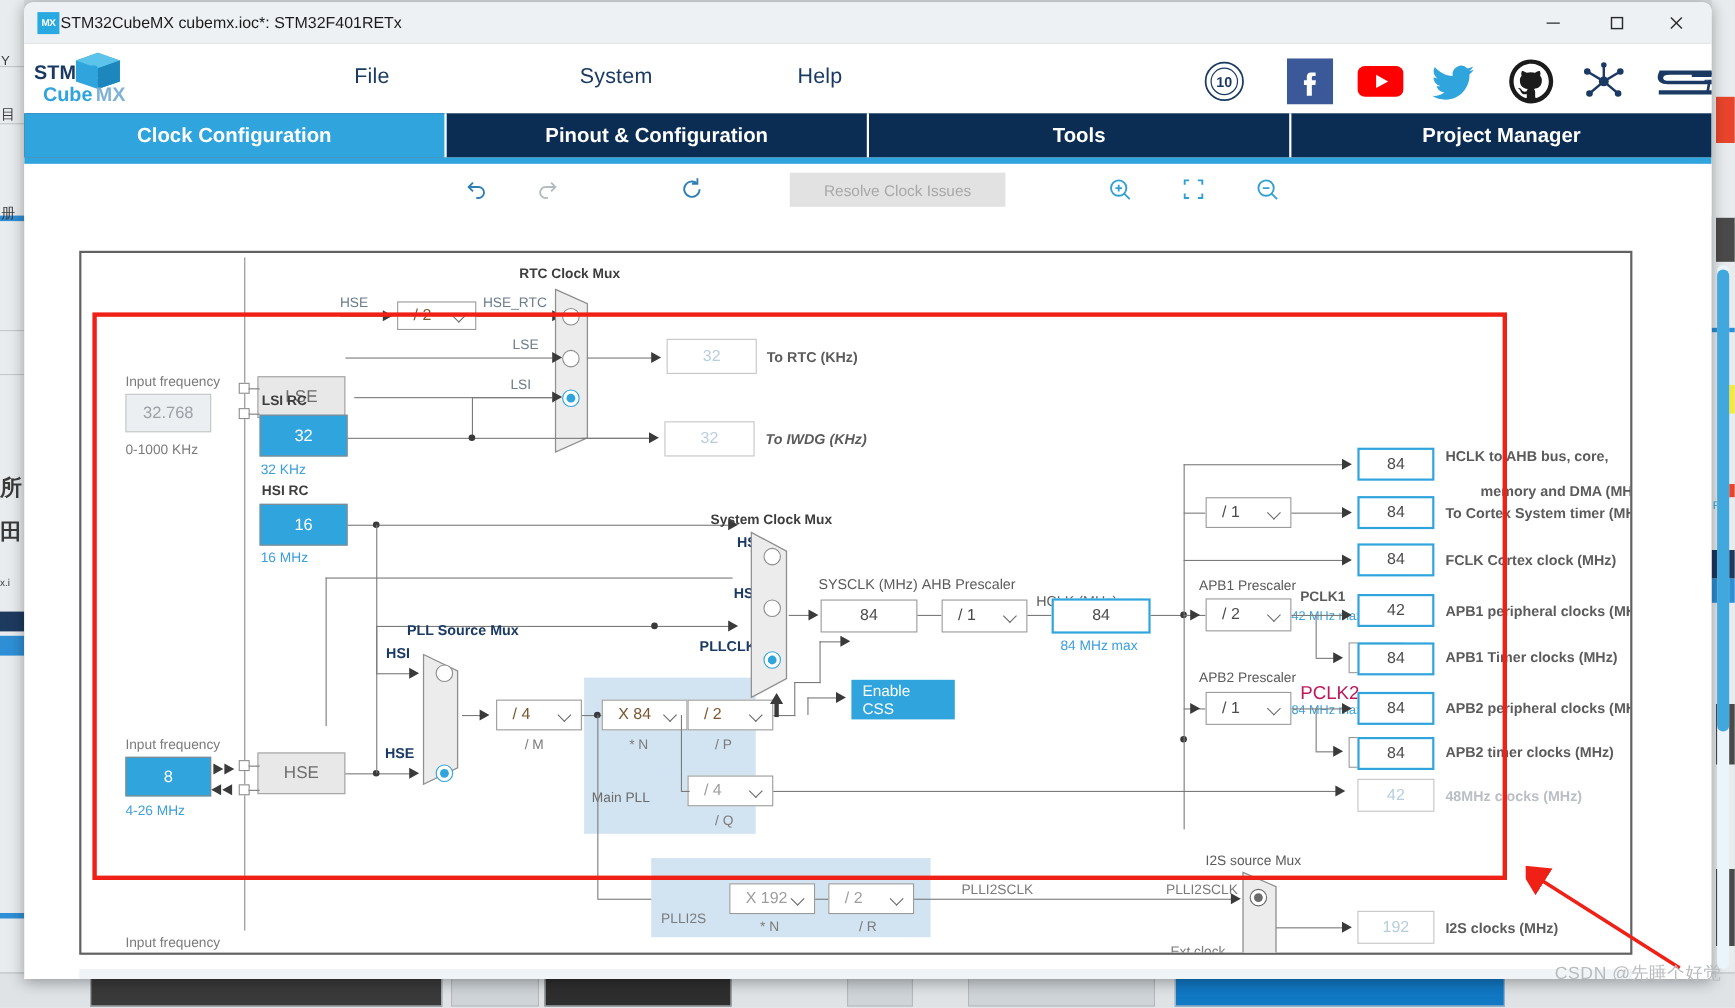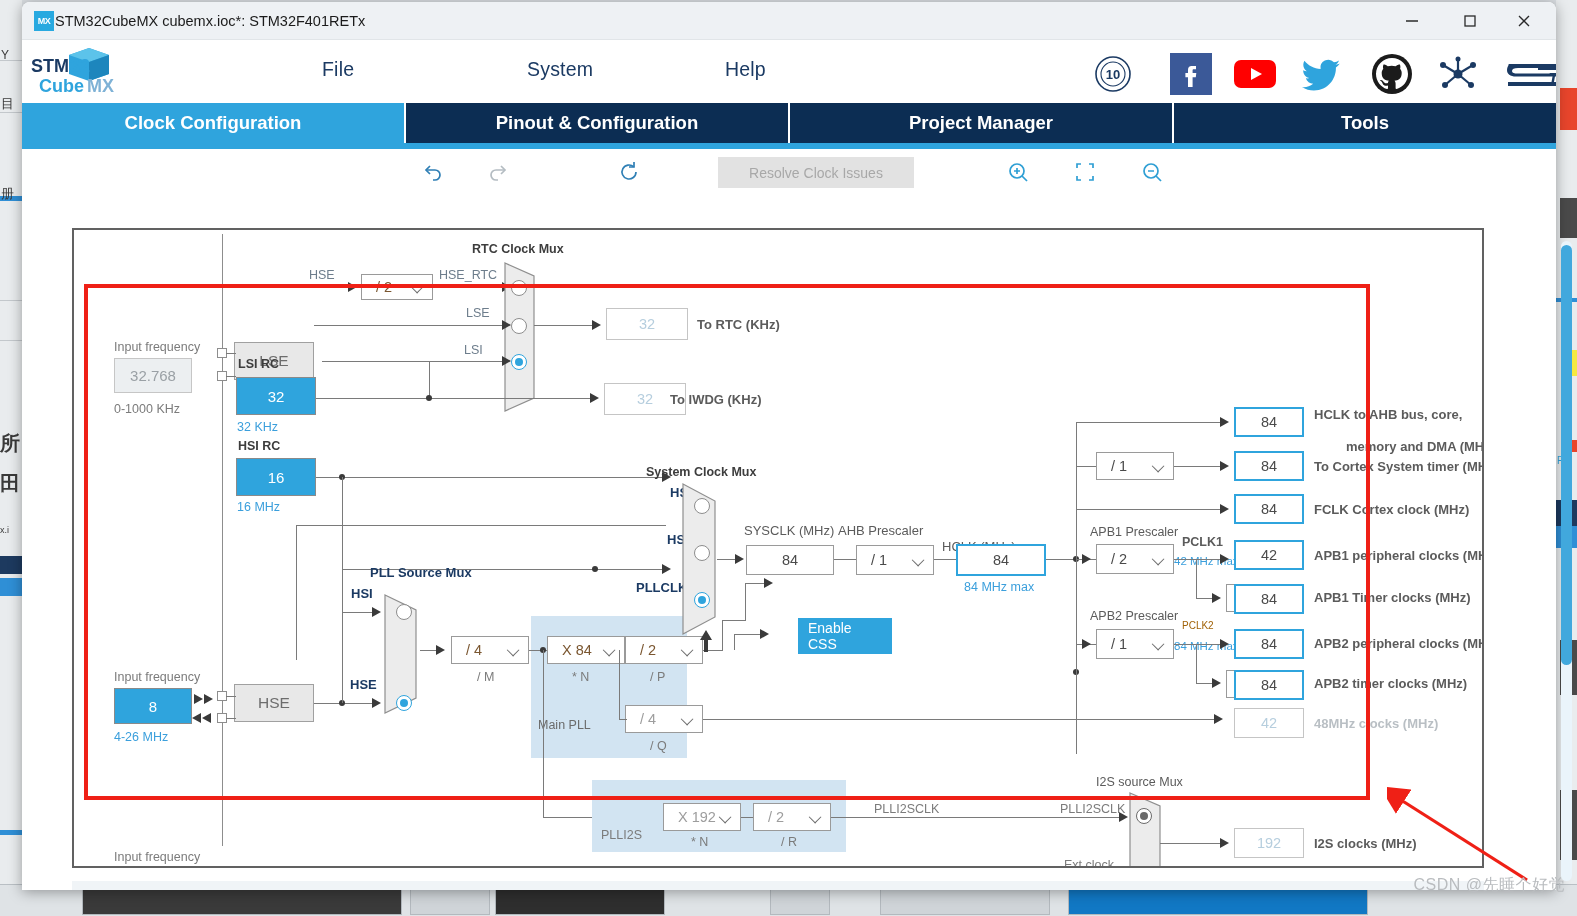--- a/index.html
+++ b/index.html
@@ -212,21 +212,21 @@
     width: 8px; height: 8px; border-radius:50%; background:#2fa4dd;
   }
   .radio.ondark { border-color:#6b6b6b; }
   .radio.ondark::after {
     content:''; position:absolute; left:3px; top:3px;
     width: 8px; height: 8px; border-radius:50%; background:#6b6b6b;
   }
   #enable-css {
     position: absolute; background: #2fa4dd; color: #ffffff;
     font-size: 14px; padding: 18px 10px;
-    display:flex; align-items:center; justify-content:center;margin-left:24px;
+    display:flex; align-items:center; justify-content:center;
   }
   .term {
     position:absolute; width:10px;height:10px;
     border:1.4px solid #8d8d8d; background:#fff;
   }
 
   
   #rail { position:absolute; left:148px; top:4px; width:1.4px; height:612px; background:#8d8d8d; }
 
   
@@ -396,22 +396,22 @@
         <rect x="36" y="14" width="26" height="4" fill="#1b3a63"></rect>
         <text x="46" y="32" font-family="Liberation Serif, serif" font-size="17" font-style="italic" font-weight="bold" fill="#1b3a63">T</text>
       </svg>
     </div>
   </div>
 
 
   <div id="tab-bar">
     <div class="tab selected">Clock Configuration</div>
     <div class="tab">Pinout &amp; Configuration</div>
+    <div class="tab">Tools</div>
     <div class="tab">Project Manager</div>
-    <div class="tab">Tools</div>
   </div>
   <div id="tab-underline"></div>
 
   <div id="clock-toolbar">
     <div class="tb-icon" style="left:395px;">
       <svg width="24" height="24" viewBox="0 0 24 24" fill="none" stroke="#2f7fb5" stroke-width="1.7">
         <path d="M6 10h9a5 5 0 0 1 0 10h-2"></path>
           <polyline points="10,6 6,10 10,14"></polyline>
       </svg>
     </div>
@@ -498,21 +498,21 @@
       <div class="dot" style="left:352px;top:165px;"></div>
 
       <div class="wire h" style="left:460px;top:95px;width:64px;"></div>
       <div class="arrow" style="left:518px;top:90px;"></div>
       <div class="box ghost" style="left:532px;top:78px;width:82px;height:32px;">32</div>
       <div class="lbl out" style="left:623px;top:87px;">To RTC (KHz)</div>
 
       <div class="wire h" style="left:455px;top:168px;width:66px;"></div>
       <div class="arrow" style="left:516px;top:163px;"></div>
       <div class="box ghost" style="left:530px;top:153px;width:82px;height:32px;">32</div>
-      <div class="lbl out" style="left:596px;top:162px;">To IWDG (KHz)</div>
+      <div class="lbl out" style="left:622px;top:162px;font-style:italic;">To IWDG (KHz)</div>
 
       <div class="lbl dark" style="left:164px;top:127px;">LSI RC</div>
       <div class="box filled" style="left:162px;top:147px;width:80px;height:38px;">32</div>
       <div class="lbl blue" style="left:163px;top:190px;">32 KHz</div>
 
       <div class="lbl dark" style="left:164px;top:209px;">HSI RC</div>
       <div class="box filled" style="left:162px;top:228px;width:80px;height:38px;">16</div>
       <div class="lbl blue" style="left:163px;top:270px;">16 MHz</div>
 
       <div class="wire h" style="left:242px;top:247px;width:350px;"></div>
@@ -685,21 +685,21 @@
       <div class="box blue-edge" style="left:1232px;top:353px;width:70px;height:30px;left:1160px;top:354px;">84</div>
       <div class="lbl out" style="left:1240px;top:360px;">APB1 Timer clocks (MHz)</div>
 
       <div class="lbl dark" style="left:1016px;top:379px;color:#5b5b5b;font-weight:normal;font-size:12.5px;">APB2 Prescaler</div>
       <div class="wire h" style="left:1002px;top:414px;width:20px;"></div>
       <div class="arrow" style="left:1008px;top:409px;"></div>
       <div class="sel" style="left:1022px;top:399px;width:78px;height:30px;color:#4a4a4a;">
         <span class="sv" style="color:#4a4a4a;">/ 1</span>
         <span class="ar"></span>
       </div>
-      <div class="lbl dark" style="left:1108px;top:390px;color:#a16207;font-weight:normal;font-size:10px;">PCLK2</div>
+      <div class="lbl dark" style="left:1108px;top:390px;color:#be185d;font-weight:normal;font-size:17px;">PCLK2</div>
       <div class="lbl blue" style="left:1100px;top:410px;font-size:11.5px;">84 MHz max</div>
       <div class="wire h" style="left:1100px;top:414px;width:50px;"></div>
       <div class="arrow" style="left:1146px;top:409px;"></div>
       <div class="box blue-edge" style="left:1160px;top:399px;width:70px;height:30px;">84</div>
       <div class="lbl out" style="left:1240px;top:406px;">APB2 peripheral clocks (MHz)</div>
 
       <div class="wire v" style="left:1122px;top:414px;height:39px;"></div>
       <div class="wire h" style="left:1122px;top:453px;width:22px;"></div>
       <div class="arrow" style="left:1138px;top:448px;"></div>
       <div class="box" style="left:1152px;top:440px;width:50px;height:28px;font-size:14px;">X 1</div>

